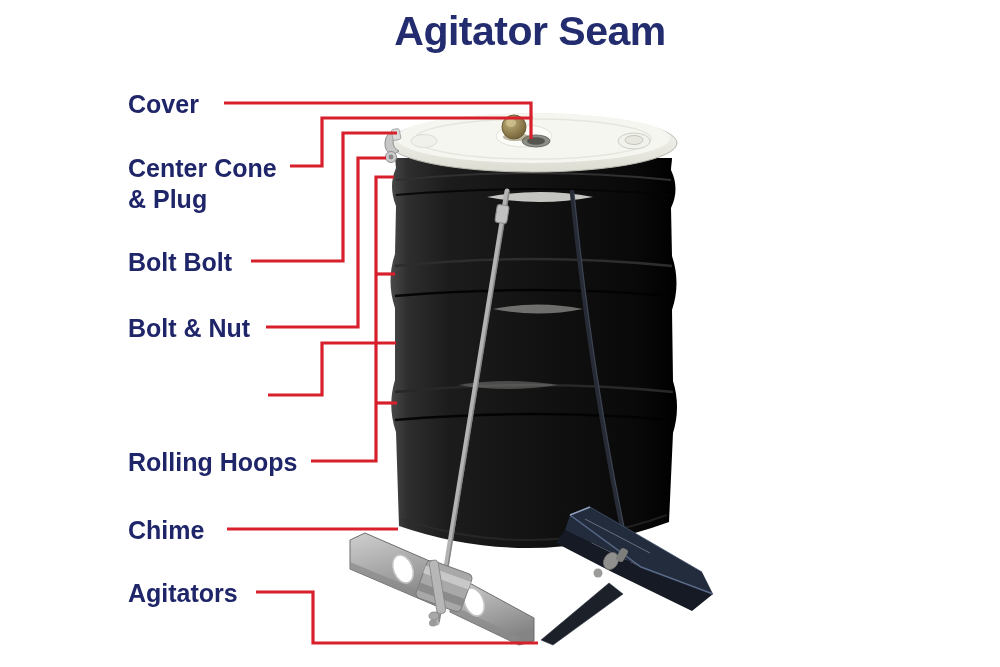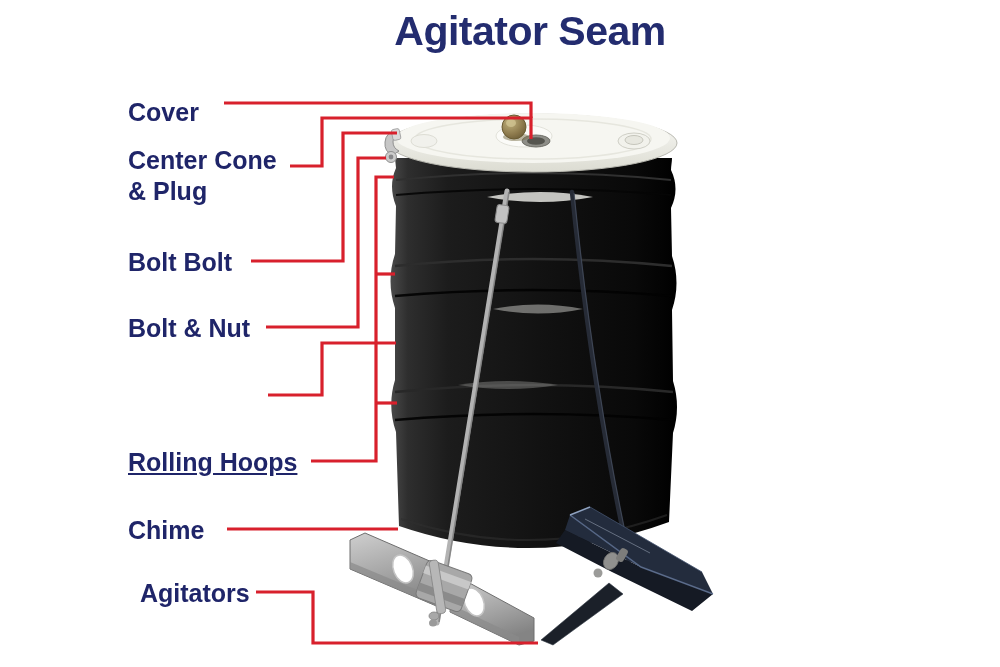--- a/index.html
+++ b/index.html
@@ -9,28 +9,28 @@
   }
   .diagram-title{
     position:absolute;top:8px;left:530px;transform:translateX(-50%);
     font-size:41px;font-weight:bold;letter-spacing:-0.5px;white-space:nowrap;
     color:var(--title-color,#232c6f);
   }
   .part-label{
     position:absolute;left:128px;font-size:25px;font-weight:bold;line-height:31px;
     color:var(--label-color,#1f2569);white-space:pre-line;
   }
-  #label-cover{top:89px;margin-top:8px;}
-  #label-center-cone-plug{top:145px;}
+  #label-cover{top:89px;}
+  #label-center-cone-plug{top:153px;}
   #label-bolt-ring{top:247px;}
   #label-bolt-nut{top:313px;}
   #label-side-seam{top:381px;}
-  #label-rolling-hoops{top:447px;text-decoration:underline;}
+  #label-rolling-hoops{top:447px;}
   #label-chime{top:515px;}
-  #label-agitators{top:578px;margin-left:12px;}
+  #label-agitators{top:578px;}
   #scene{position:absolute;top:0;left:0;}
   #leader-layer polyline{
     fill:none;stroke:var(--leader-color,#d8202c);stroke-width:3.2;
     stroke-linecap:butt;stroke-linejoin:miter;
   }
 </style>
 </head>
 <body>
 
 <div class="stage">

